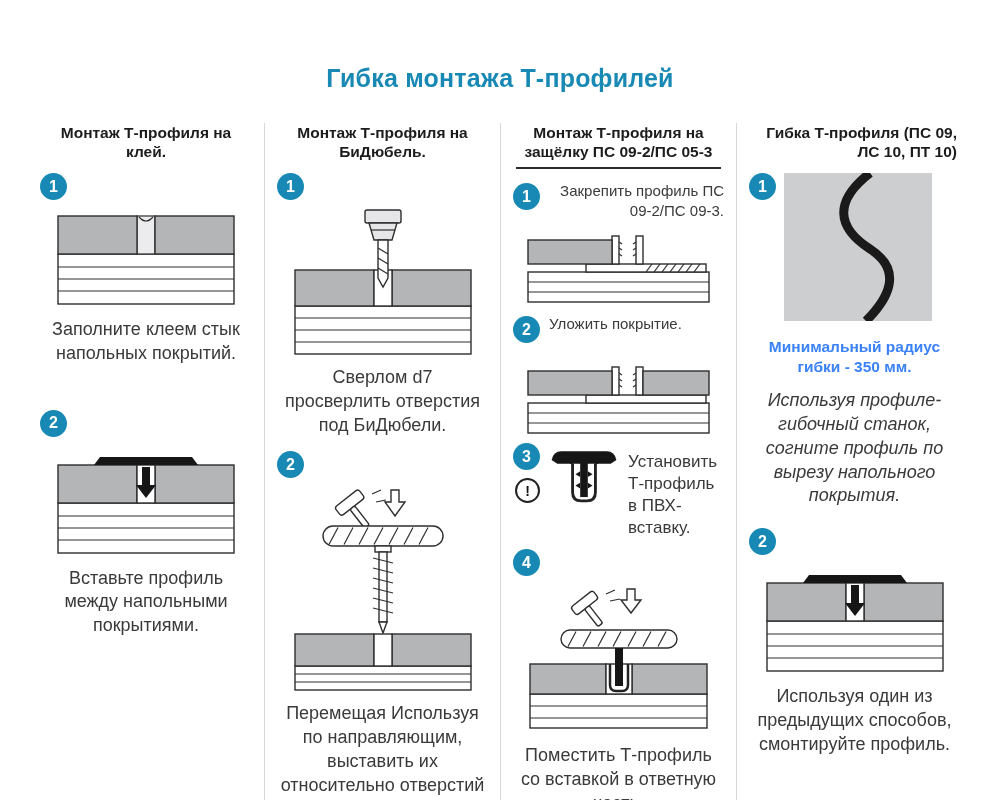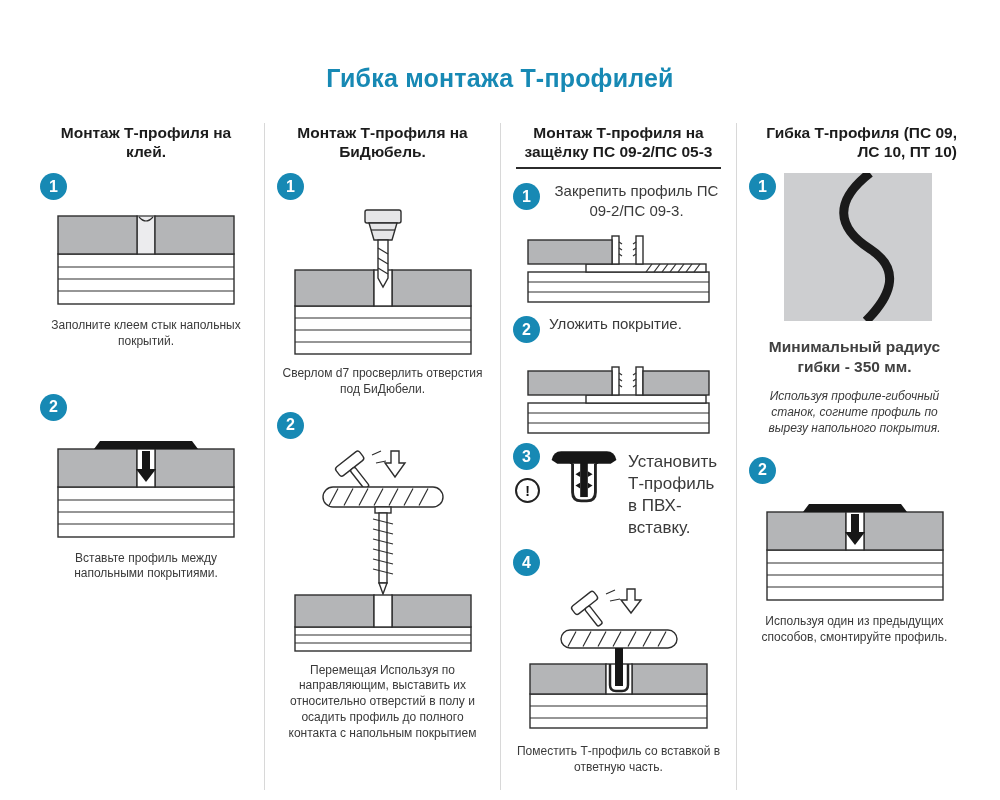--- a/index.html
+++ b/index.html
@@ -30,34 +30,34 @@
   }
   .excl {
     width:21px; height:21px; border:2.5px solid #222; border-radius:50%;
     color:#111; font-size:14px; font-weight:bold; display:flex;
     align-items:center; justify-content:center; margin:8px auto 0 2px;
   }
   .step { margin-bottom:14px; }
   .step .badge { margin:4px 0 8px 0; }
   .diagram { display:block; margin:0 auto; }
   .caption {
-    font-size:12px; line-height:1.32; text-align:center; color:#3a3a3a;
+    font-size:18px; line-height:1.32; text-align:center; color:#3a3a3a;
     margin:10px 2px 0 2px;
   }
   .step-head { display:flex; gap:9px; align-items:flex-start; margin:6px 0 8px 0; }
   .step-head .caption-side {
-    font-size:15px; line-height:1.3; color:#3a3a3a; text-align:center; margin-top:2px;
+    font-size:15px; line-height:1.3; color:#3a3a3a; text-align:right; margin-top:2px;
   }
   .insert-row { display:flex; gap:4px; align-items:flex-start; margin:8px 0 6px 0; }
   .insert-row .caption-side {
     font-size:17px; line-height:1.3; color:#3a3a3a; text-align:left; margin-top:8px;
   }
   .bend-row { display:flex; gap:8px; align-items:flex-start; margin:4px 0 0 0; }
   .note {
-    font-size:15.5px; font-weight:bold; color:#404040; text-align:center;
+    font-size:15.5px; font-weight:bold; color:#3b82f6; text-align:center;
     line-height:1.3; margin:16px 0 10px 0;
   }
   .spacer-lg { height:26px; }
   
   svg .blk { fill:#b4b5b7; stroke:#2e2e2e; stroke-width:1.4; }
   svg .wht { fill:#ffffff; stroke:#2e2e2e; stroke-width:1.4; }
   svg .lgt { fill:#e6e6e8; stroke:#2e2e2e; stroke-width:1.4; }
   svg .glu { fill:#ececee; stroke:#2e2e2e; stroke-width:1.2; }
   svg .ln  { stroke:#2e2e2e; stroke-width:1.2; fill:none; }
   svg .dk  { fill:#161616; stroke:none; }

